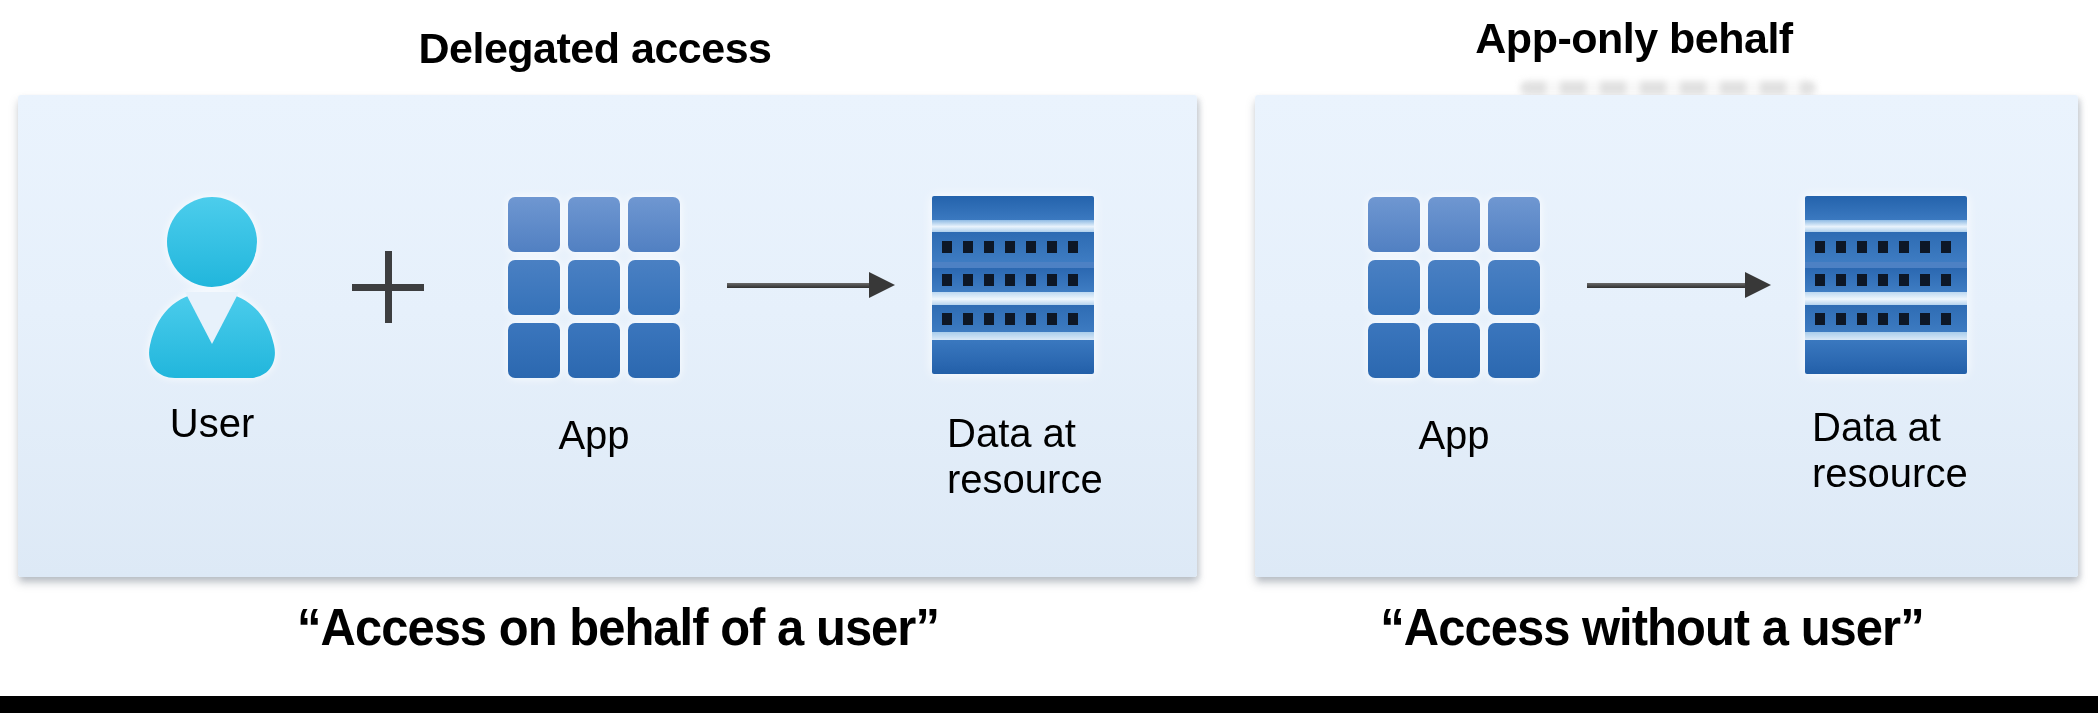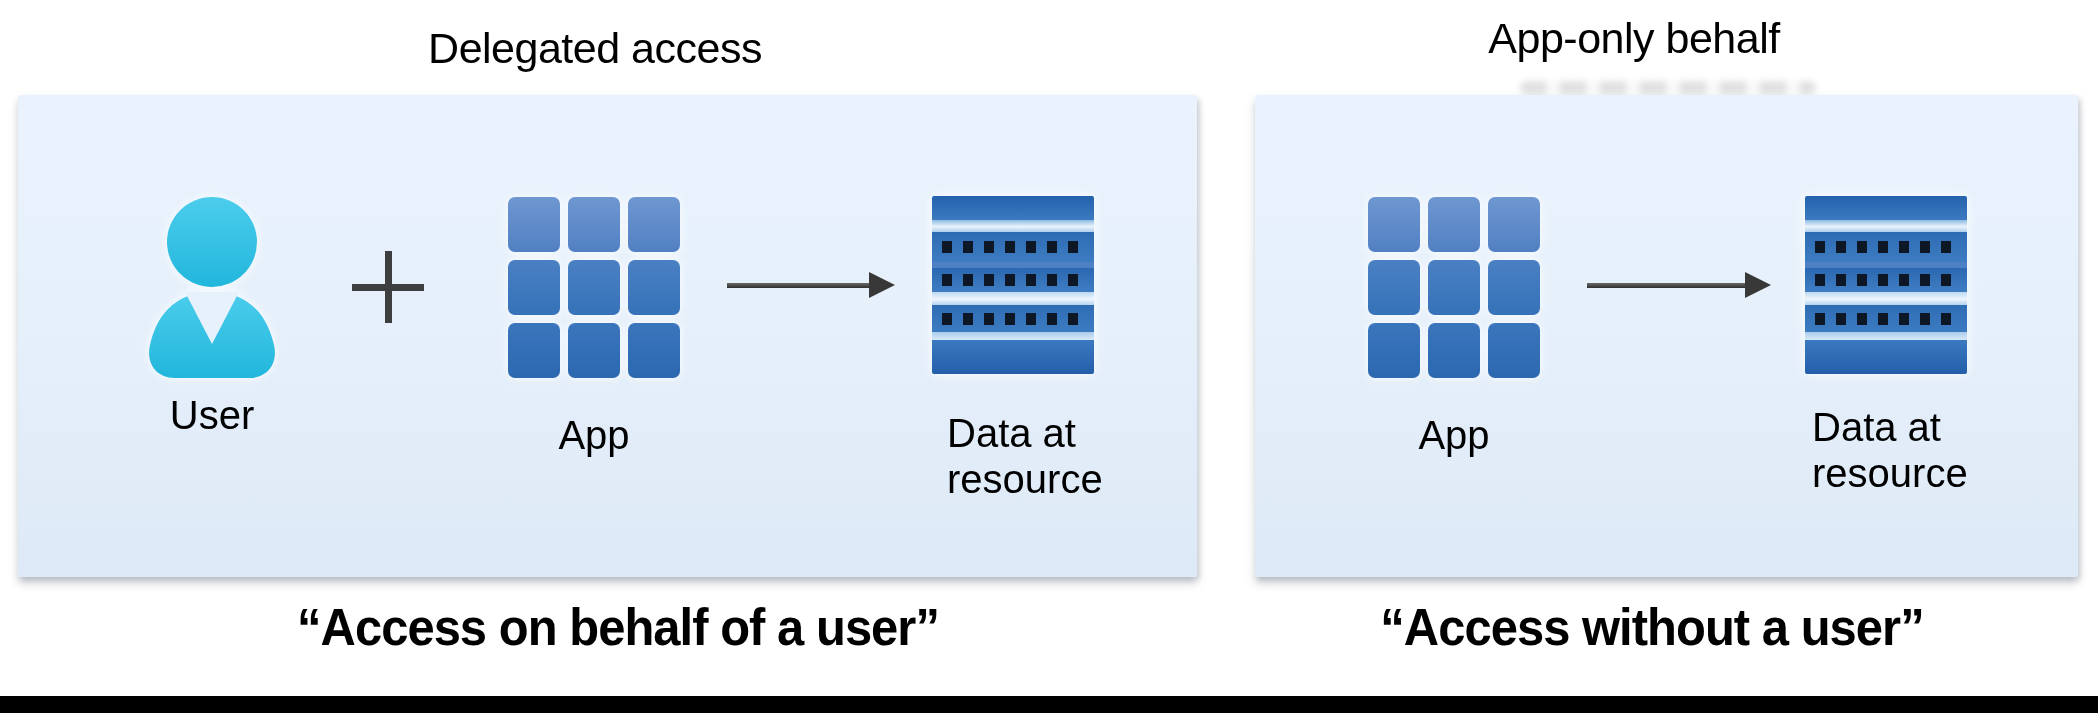--- a/index.html
+++ b/index.html
@@ -2,21 +2,21 @@
 <html><head>
 <meta charset="utf-8">
 <style>
   html,body{margin:0;padding:0;background:#ffffff;}
   #stage{
     position:relative;width:2098px;height:713px;background:#ffffff;overflow:hidden;
     font-family:"Liberation Sans","DejaVu Sans",sans-serif;color:#000;
   }
   
   .panel-title{
-    position:absolute;text-align:center;font-size:43px;font-weight:normal;
+    position:absolute;text-align:center;font-size:43px;font-weight:bold;
     letter-spacing:-0.5px;color:#000;white-space:nowrap;
   }
   #title-left{left:345px;top:24px;width:500px;}
   #title-right{left:1384px;top:14px;width:500px;}
   
   #ghost-smudge{
     position:absolute;left:1520px;top:81px;width:296px;height:14px;border-radius:7px;
     background:repeating-linear-gradient(90deg,#d7d7d7 0 26px,#f6f6f6 26px 40px);
     filter:blur(3px);opacity:.75;
   }
@@ -75,21 +75,21 @@
   .data-icon .lt2{height:13px;background:linear-gradient(180deg,#bcd8f1,#eef6fd 55%,#b5d3ee);}
   .data-icon .d3{height:27px;background:linear-gradient(180deg,#2e6cb4,#3d7bc1);}
   .data-icon .lt3{height:8px;background:linear-gradient(180deg,#a9cdeb,#d9e9f8);}
   .data-icon .solid-bottom{flex:1;background:linear-gradient(180deg,#3a78bf,#2a67b0 70%,#225fa8);}
   .data-icon .dotrow{
     width:88%;height:12px;
     background:repeating-linear-gradient(90deg,#0d1726 0 10px,rgba(13,23,38,0) 10px 21px);
   }
   
   .item-label{position:absolute;font-size:40px;line-height:46px;color:#000;}
-  #label-user{left:112px;top:392px;width:200px;text-align:center;}
+  #label-user{left:112px;top:400px;width:200px;text-align:center;}
   #label-app-left{left:498px;top:412px;width:192px;text-align:center;}
   #label-data-left{left:947px;top:410px;width:185px;text-align:left;}
   #label-app-right{left:1368px;top:412px;width:172px;text-align:center;}
   #label-data-right{left:1812px;top:404px;width:185px;text-align:left;}
   
   .quote{
     position:absolute;top:597px;font-size:52px;font-weight:bold;letter-spacing:-1px;
     text-align:center;white-space:nowrap;transform:scaleX(.94);transform-origin:center;
   }
   #quote-left{left:228px;width:780px;}

